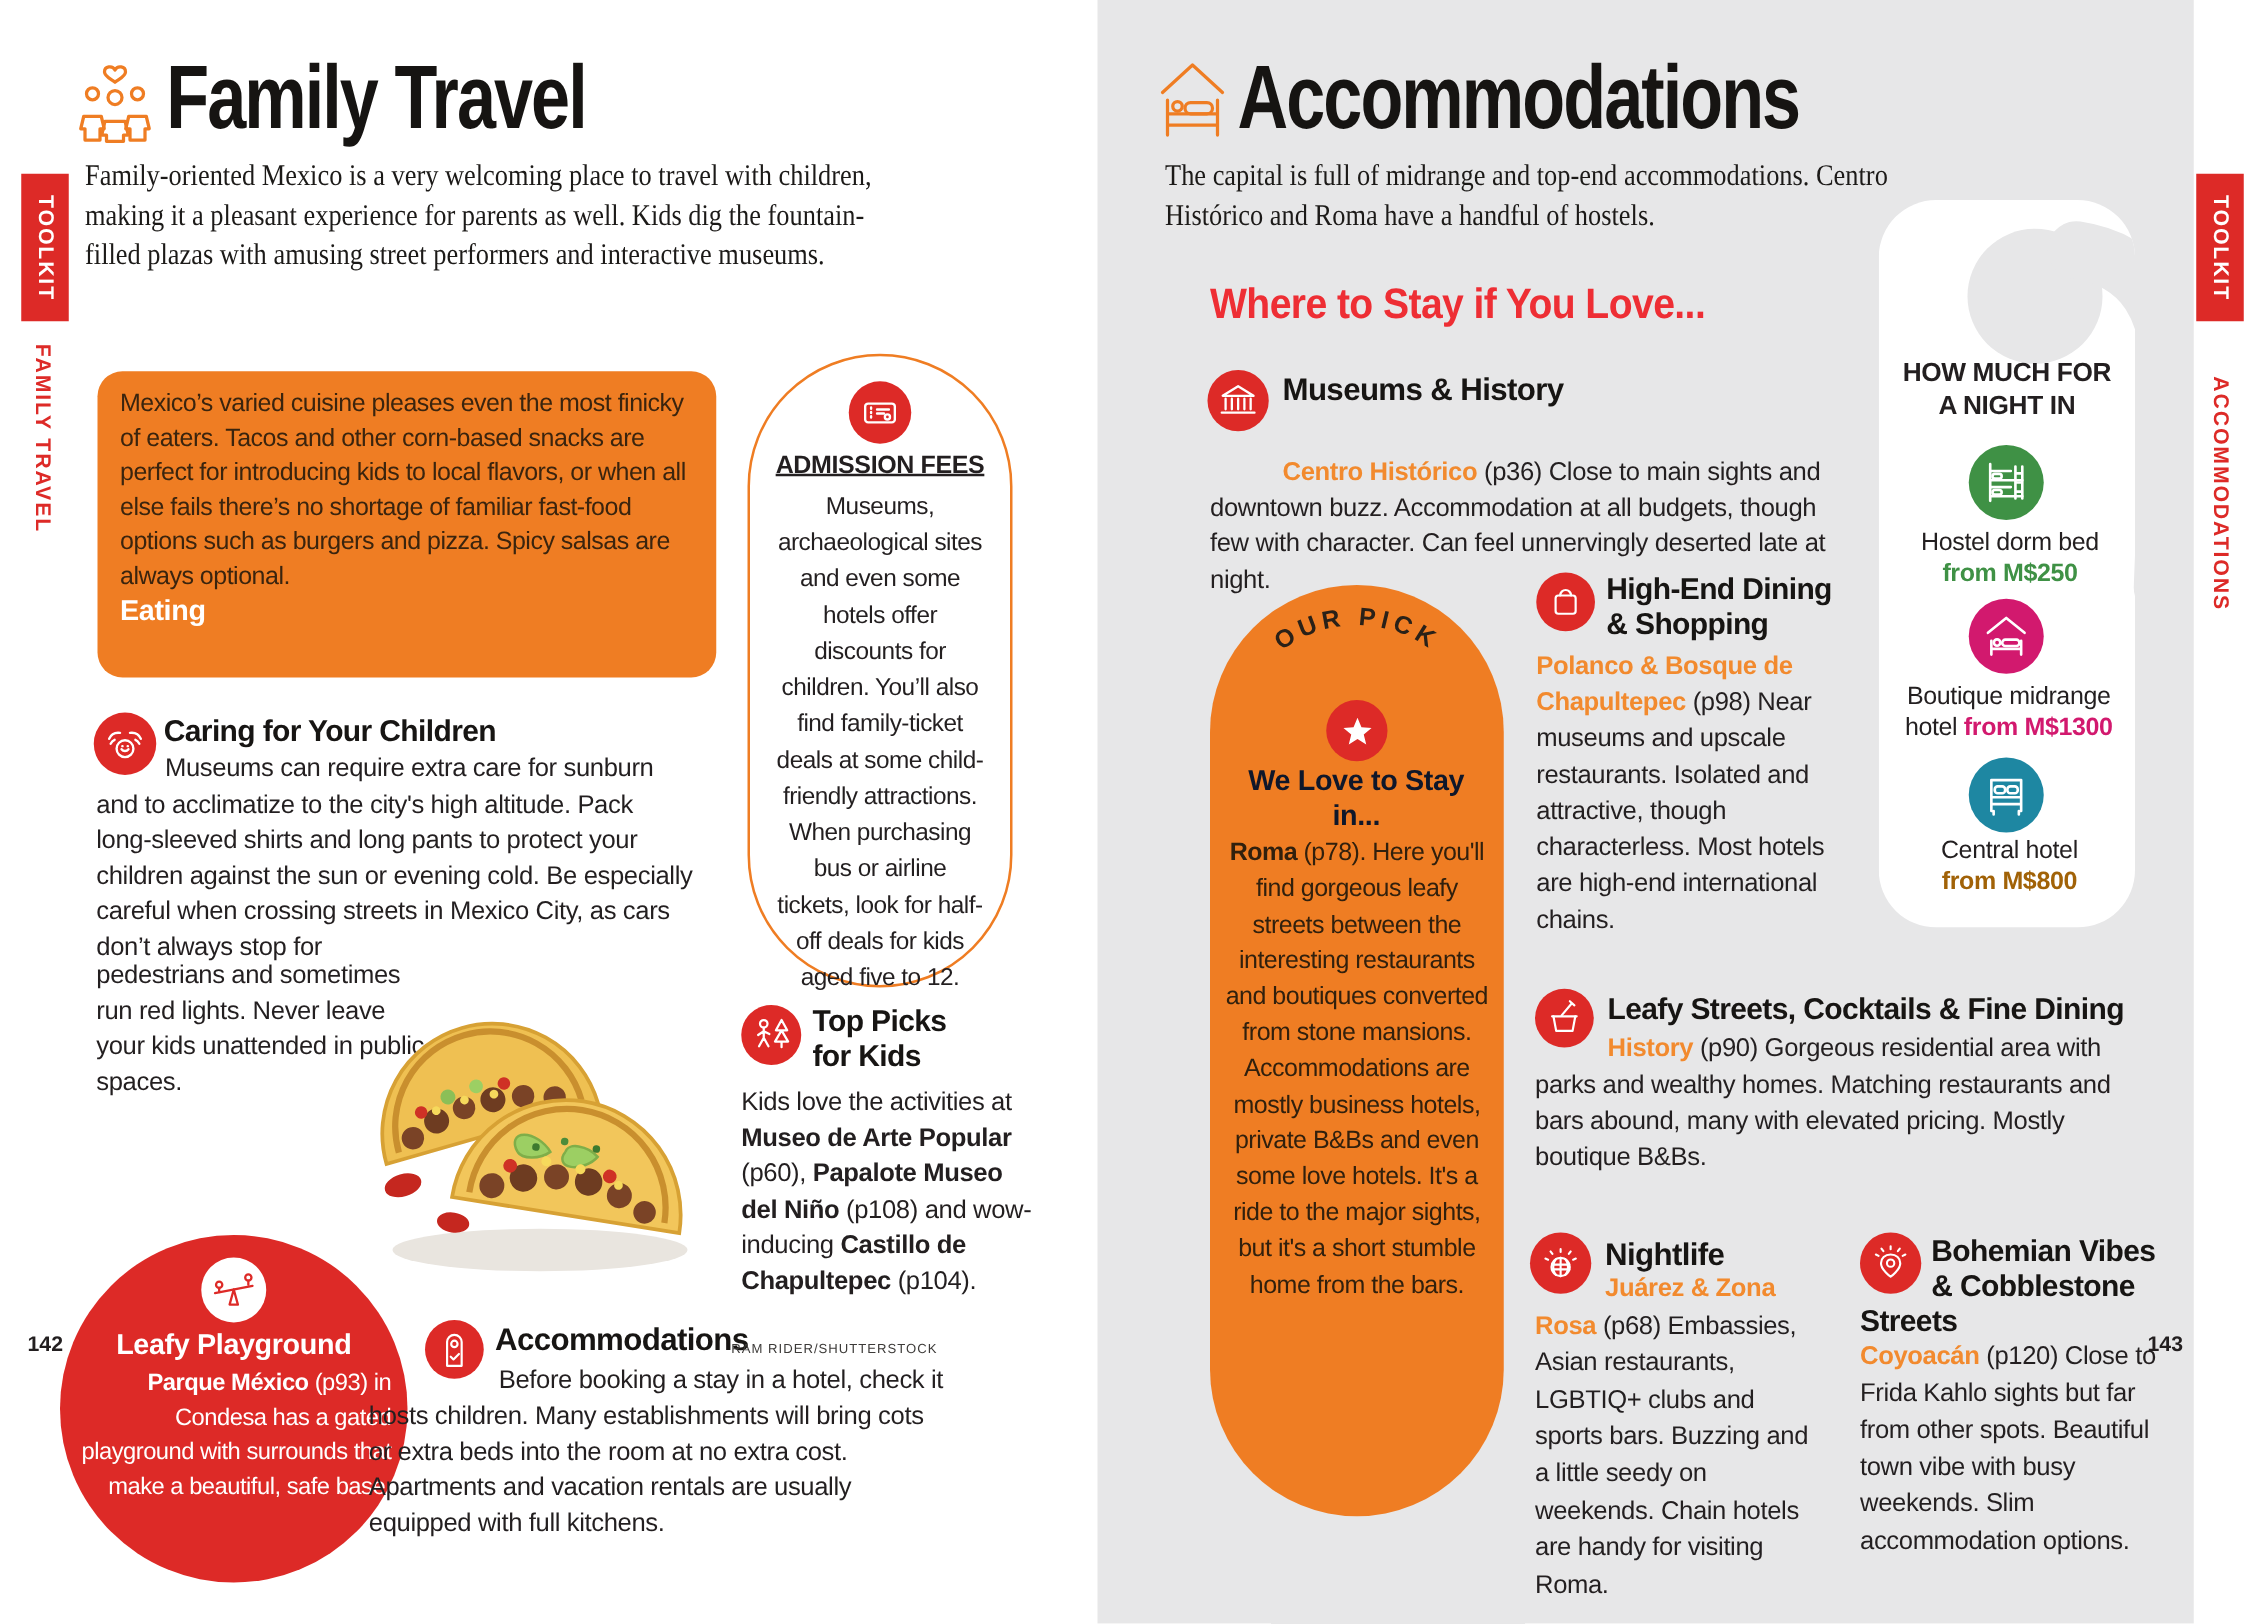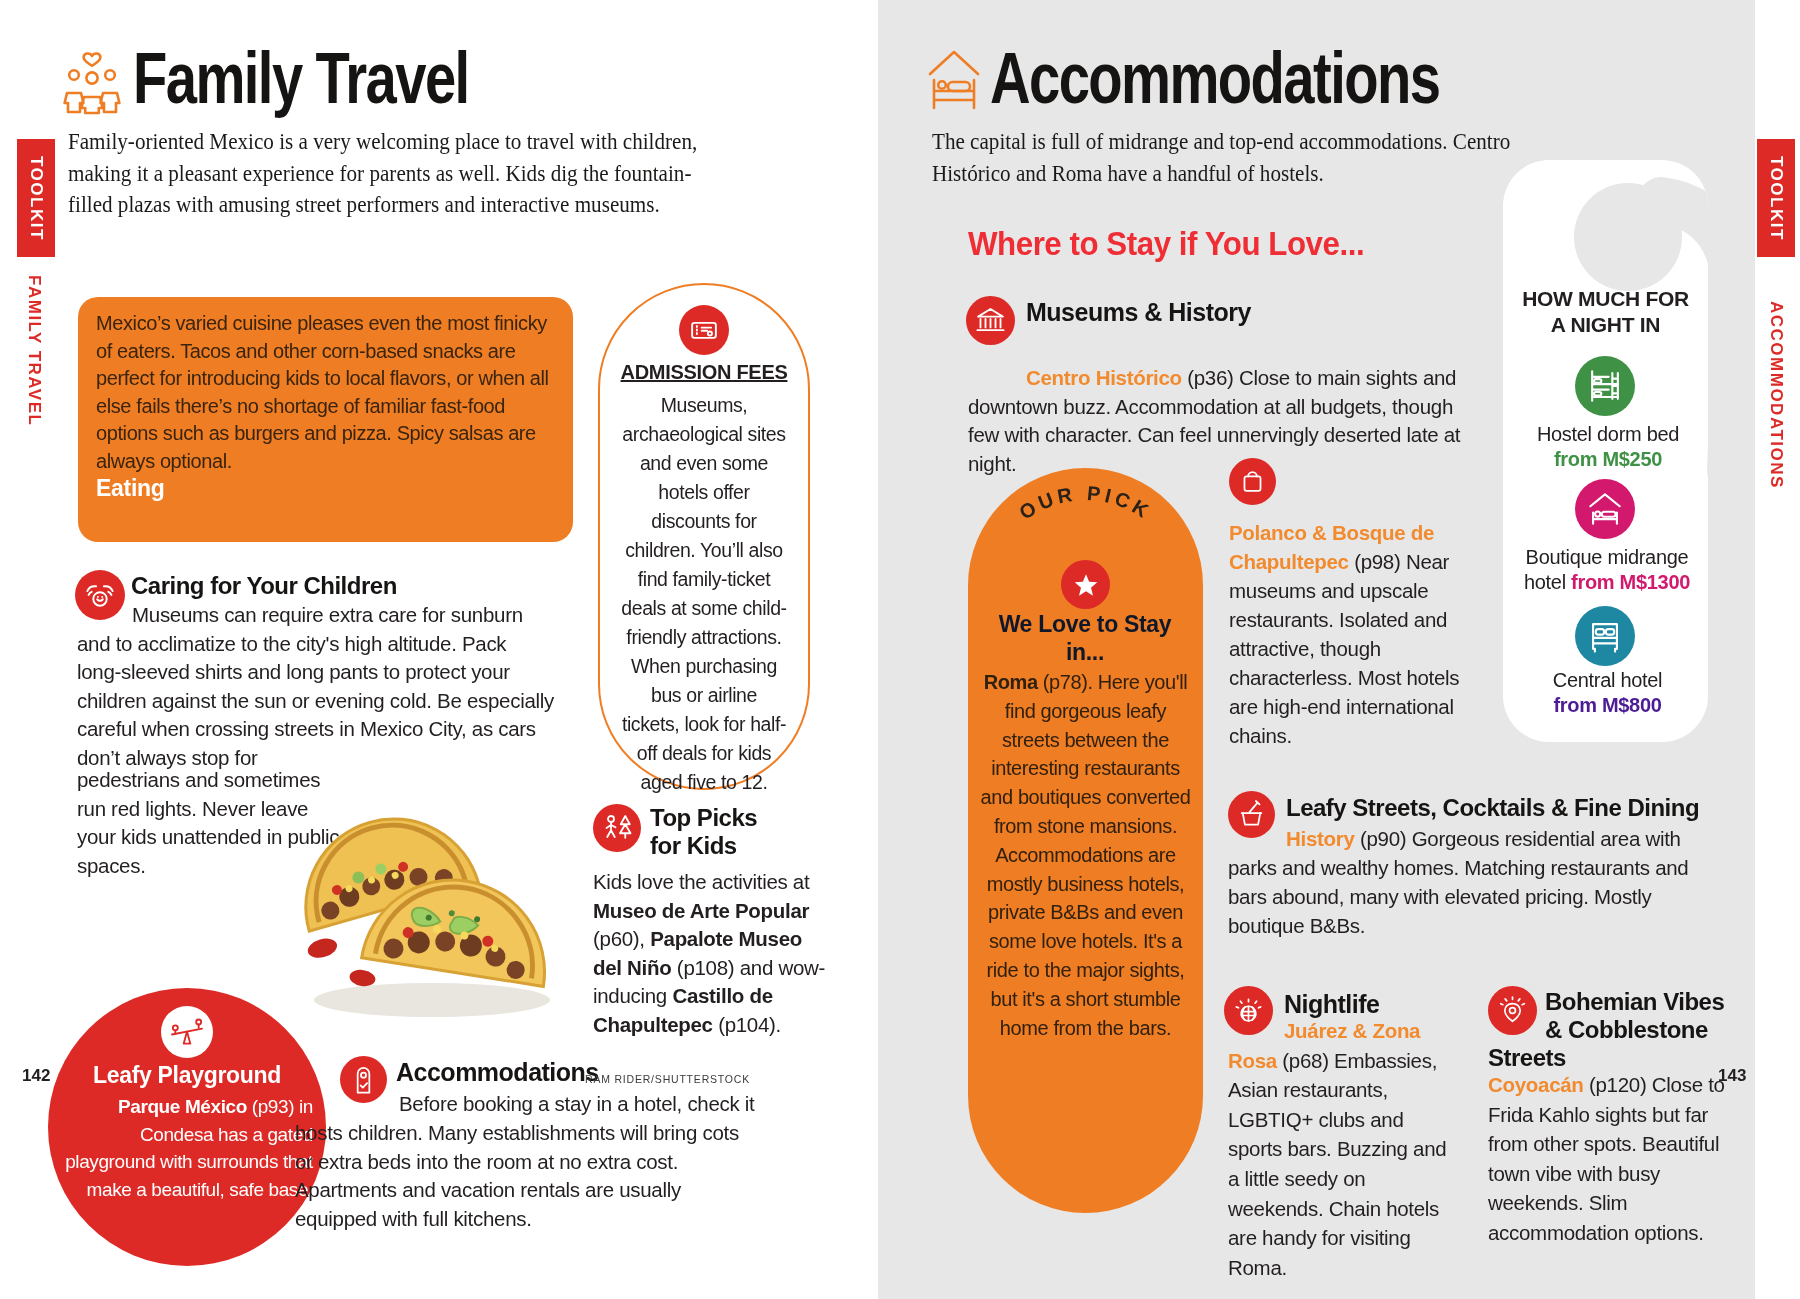--- a/index.html
+++ b/index.html
@@ -13,21 +13,21 @@
   .sec-head{font-size:24px;font-weight:bold;letter-spacing:-0.5px;line-height:28px;color:#171513;}
   .body-txt{font-size:20.5px;line-height:28.6px;letter-spacing:-0.3px;color:#231f20;}
   .icon-circle{border-radius:50%;display:flex;align-items:center;justify-content:center;}
   .red-bg{background:#dd2a27;}
   .vtab{writing-mode:vertical-rl;text-orientation:mixed;display:flex;align-items:center;justify-content:center;
         font-weight:bold;font-size:17px;letter-spacing:1.5px;}
   .s-b{font-weight:bold;}
   .s-o{color:#f28a2e;font-weight:bold;}
   .s-green{color:#3f9145;font-weight:bold;}
   .s-magenta{color:#d2196e;font-weight:bold;}
-  .s-teal{color:#4c1d95;font-weight:bold;}
+  .s-teal{color:#a16207;font-weight:bold;}
   .pp-label{font-size:20px;line-height:25px;letter-spacing:-0.3px;text-align:center;margin:0 auto;}
   .center{text-align:center;}
 </style>
 </head>
 <body>
 
 <div id="canvas">
 
   <div class="abs vtab red-bg" style="left:17px;top:139px;width:38px;height:118px;color:#fff;">
     <span>TOOLKIT</span>
@@ -193,20 +193,24 @@
   </div>
   <div class="abs sec-head" style="left:1026px;top:298px;font-size:25px;">Museums &amp; History</div>
   <div class="abs body-txt" style="left:968px;top:330px;width:500px;text-indent:58px;margin-top:34px;"><span class="s-o">Centro Histórico</span><span> (p36) Close to main sights and downtown buzz. Accommodation at all budgets, though few with character. Can feel unnervingly deserted late at night.</span></div>
 
   <div class="abs icon-circle red-bg" style="left:1229px;top:458px;width:47px;height:47px;">
     <svg width="35" height="35" viewBox="0 0 48 48" fill="none" stroke="#fff" stroke-width="2.4" stroke-linecap="round" stroke-linejoin="round">
       <rect x="13" y="17" width="22" height="20" rx="3"></rect>
       <path d="M18 17 a6 6 0 0 1 12 0"></path>
     </svg>
   </div>
+  <div class="abs sec-head" style="left:1285px;top:458px;">
+    <div>High-End Dining</div>
+    <div>&amp; Shopping</div>
+  </div>
   <div class="abs body-txt" style="left:1229px;top:518px;width:236px;line-height:29px;"><span class="s-o">Polanco &amp; Bosque de Chapultepec</span><span> (p98) Near museums and upscale restaurants. Isolated and attractive, though characterless. Most hotels are high-end international chains.</span></div>
 
   <div class="abs" style="left:968px;top:468px;width:235px;height:745px;background:#ef7d23;border-radius:118px;">
     <svg class="abs" style="left:0;top:0;" width="235" height="130" viewBox="0 0 235 130">
       <path id="arcpath" d="M 20 114 A 99 99 0 0 1 215 114" fill="none"></path>
       <text font-size="20" font-weight="bold" fill="#2a2118" letter-spacing="4" font-family="Liberation Sans, sans-serif">
         <textPath href="#arcpath" startOffset="50%" text-anchor="middle">OUR PICK</textPath>
       </text>
     </svg>
     <div class="abs icon-circle red-bg" style="left:93px;top:92px;width:49px;height:49px;">

